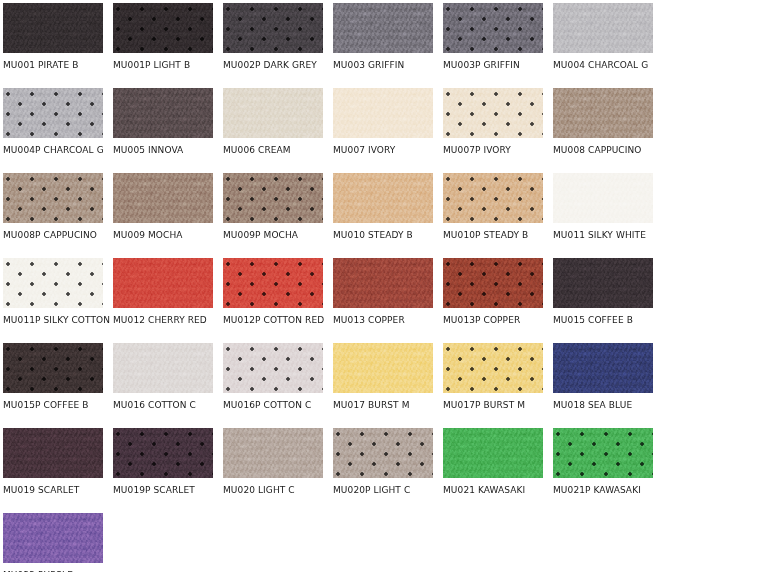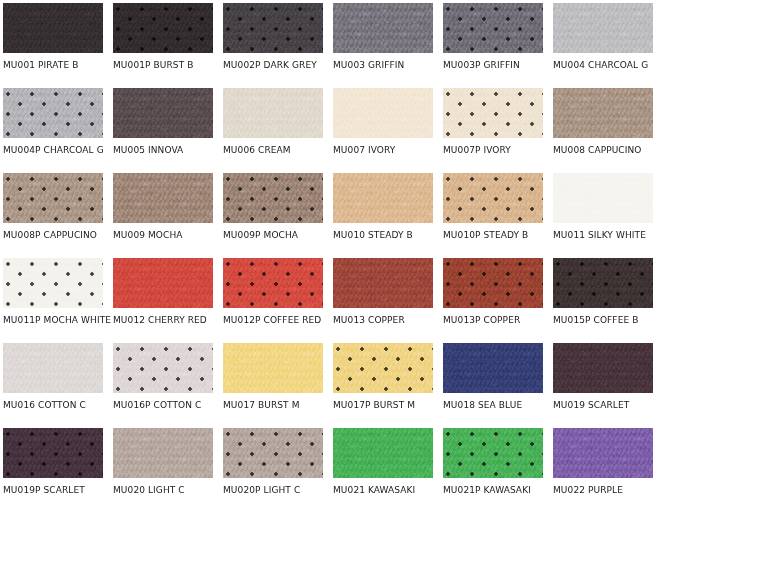--- a/index.html
+++ b/index.html
@@ -97,21 +97,21 @@
         <div class="grain2"></div>
       </div>
       <div class="label">MU001 PIRATE B</div>
     </div>
     <div class="cell">
       <div class="swatch" style="background-color: rgb(47, 41, 43);">
         <div class="grain"></div>
         <div class="grain2"></div>
         <div class="perf"></div>
       </div>
-      <div class="label">MU001P BURST B</div>
+      <div class="label">MU001P LIGHT B</div>
     </div>
     <div class="cell">
       <div class="swatch" style="background-color: rgb(68, 63, 68);">
         <div class="grain"></div>
         <div class="grain2"></div>
         <div class="perf"></div>
       </div>
       <div class="label">MU002P DARK GREY</div>
     </div>
     <div class="cell">
@@ -224,51 +224,58 @@
         <div class="grain2"></div>
       </div>
       <div class="label">MU011 SILKY WHITE</div>
     </div>
     <div class="cell">
       <div class="swatch" style="background-color: rgb(244, 242, 236);">
         <div class="grain"></div>
         <div class="grain2"></div>
         <div class="perf"></div>
       </div>
-      <div class="label">MU011P MOCHA WHITE</div>
+      <div class="label">MU011P SILKY COTTON</div>
     </div>
     <div class="cell">
       <div class="swatch" style="background-color: rgb(209, 70, 60);">
         <div class="grain"></div>
         <div class="grain2"></div>
       </div>
       <div class="label">MU012 CHERRY RED</div>
     </div>
     <div class="cell">
       <div class="swatch" style="background-color: rgb(212, 72, 61);">
         <div class="grain"></div>
         <div class="grain2"></div>
         <div class="perf"></div>
       </div>
-      <div class="label">MU012P COFFEE RED</div>
+      <div class="label">MU012P COTTON RED</div>
     </div>
     <div class="cell">
       <div class="swatch" style="background-color: rgb(156, 68, 56);">
         <div class="grain"></div>
         <div class="grain2"></div>
       </div>
       <div class="label">MU013 COPPER</div>
     </div>
     <div class="cell">
       <div class="swatch" style="background-color: rgb(153, 64, 47);">
         <div class="grain"></div>
         <div class="grain2"></div>
         <div class="perf"></div>
       </div>
       <div class="label">MU013P COPPER</div>
+    </div>
+    <div class="cell">
+      <div class="swatch" style="background-color: rgb(56, 47, 52);">
+        <div class="grain"></div>
+        <div class="grain2"></div>
+      </div>
+      <div class="label">MU015 COFFEE B</div>
     </div>
     <div class="cell">
       <div class="swatch" style="background-color: rgb(59, 48, 48);">
         <div class="grain"></div>
         <div class="grain2"></div>
         <div class="perf"></div>
       </div>
       <div class="label">MU015P COFFEE B</div>
     </div>
     <div class="cell">

